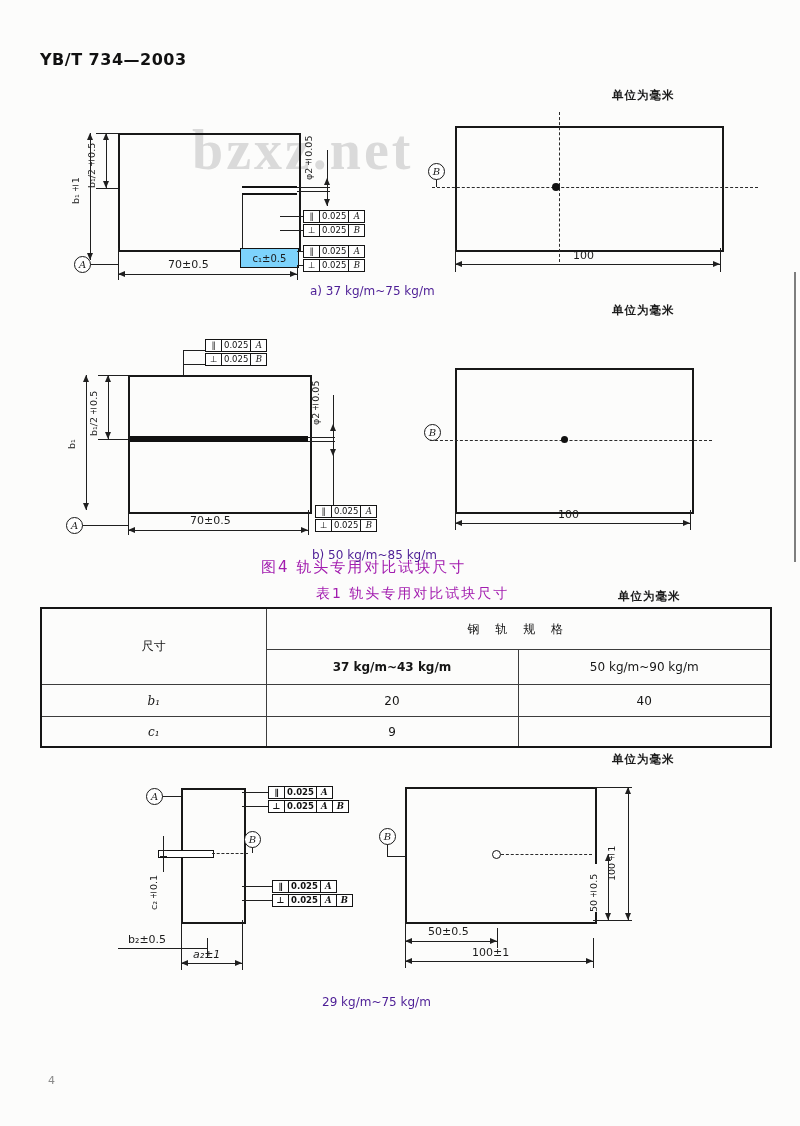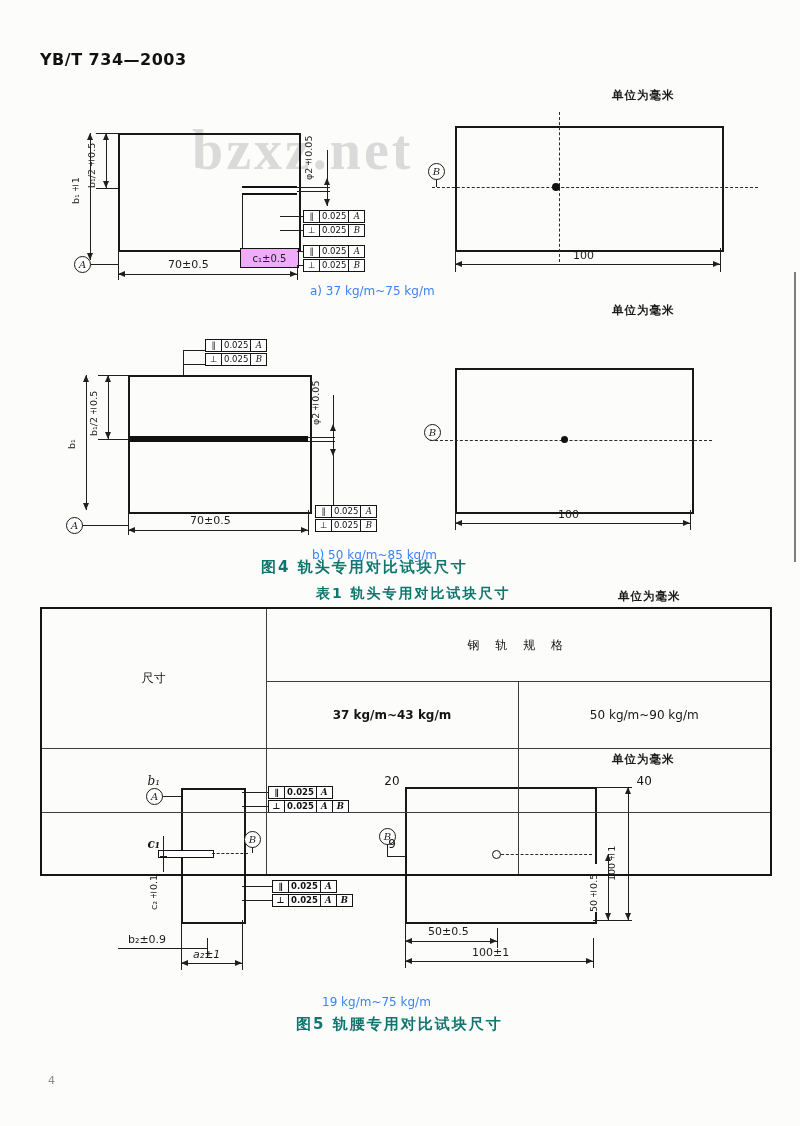--- a/index.html
+++ b/index.html
@@ -2,22 +2,22 @@
 <html><head>
 <meta charset="utf-8">
 <style>
   html,body{margin:0;padding:0;background:#e8e8e8;}
   .page{position:relative;width:800px;height:1126px;background:#fcfcfb;overflow:hidden;
         font-family:"DejaVu Sans","Liberation Sans",sans-serif;color:#1c1c1c;}
   .abs{position:absolute;}
   .hdr{position:absolute;font-size:16px;font-weight:bold;letter-spacing:.5px;color:#111;}
   .units{position:absolute;font-size:11.5px;font-weight:600;color:#1a1a1a;letter-spacing:1px;}
   .lbl{position:absolute;font-size:11px;color:#1c1c1c;white-space:nowrap;}
-  .cap{position:absolute;font-size:12px;color:#3b82f6;white-space:nowrap;}
-  .figtitle{position:absolute;font-size:15px;font-weight:bold;color:#0f766e;letter-spacing:2px;white-space:nowrap;padding-left:16px;}
+  .cap{position:absolute;font-size:12px;color:#4c1d95;white-space:nowrap;}
+  .figtitle{position:absolute;font-size:15px;font-weight:normal;color:#a21caf;letter-spacing:2px;white-space:nowrap;padding-left:16px;}
   .vtext{position:absolute;writing-mode:vertical-rl;transform:rotate(180deg);
          font-size:9.5px;color:#1c1c1c;white-space:nowrap;}
   .lh{position:absolute;height:1px;background:#1f1f1f;}
   .lv{position:absolute;width:1px;background:#1f1f1f;}
   .dsh{position:absolute;height:0;border-top:1px dashed #2b2b2b;}
   .dsv{position:absolute;width:0;border-left:1px dashed #2b2b2b;}
   .rect{position:absolute;border:2px solid #181818;background:transparent;}
   .dh{position:absolute;height:1px;background:#1f1f1f;}
   .dh::before{content:"";position:absolute;left:0;top:-3px;border-top:3px solid transparent;
       border-bottom:3px solid transparent;border-right:7px solid #1f1f1f;}
@@ -32,30 +32,30 @@
         background:#fff;display:flex;align-items:center;justify-content:center;
         font-family:"DejaVu Serif","Liberation Serif",serif;font-style:italic;font-size:10px;z-index:3;}
   .fcf{position:absolute;display:flex;background:#fff;z-index:3;}
   .fcf span{display:inline-block;border:1px solid #141414;border-left:none;font-size:8.5px;
         line-height:11px;padding:0 2px;min-width:11px;text-align:center;color:#111;}
   .fcf span:first-child{border-left:1px solid #141414;}
   .fcf.heavy span{border-width:1.8px;font-weight:bold;}
   .slot-open{position:absolute;border-top:2px solid #131313;border-bottom:2px solid #131313;background:#fff;}
   .slot-fill{position:absolute;background:#111;}
   .slot-box{position:absolute;border:1.2px solid #131313;background:#fff;}
-  .cbox{position:absolute;border:1.3px solid #131313;background:#f0abfc;display:flex;align-items:center;
+  .cbox{position:absolute;border:1.3px solid #131313;background:#7dd3fc;display:flex;align-items:center;
         justify-content:center;font-size:10px;}
   .dot{position:absolute;background:#111;border-radius:50%;}
   .hole{position:absolute;width:7px;height:7px;border:1.5px solid #111;border-radius:50%;background:#fff;}
   .wm{position:absolute;left:192px;top:118px;font-size:56px;font-weight:bold;letter-spacing:3px;
       color:#a9a9a9;opacity:.4;z-index:0;font-family:Liberation Serif, serif;}
   .z1{z-index:1;}
   .t1{position:absolute;left:40px;top:607px;width:730px;border-collapse:collapse;
       table-layout:fixed;border:2px solid #151515;background:transparent;z-index:2;}
-  .t1 td{border:1px solid #3d3d3d;font-size:12px;text-align:center;color:#151515;padding:16px;}
+  .t1 td{border:1px solid #3d3d3d;font-size:12px;text-align:center;color:#151515;padding:0;}
   .t1 td.dashL{border-left:1px dashed #555;}
   .dimvar{font-family:"DejaVu Serif","Liberation Serif",serif;font-style:italic;}
   .pgnum{position:absolute;font-size:11px;color:#8a8a8a;}
   .artifact{position:absolute;background:#3a3a3a;opacity:.65;}
 </style>
 </head>
 <body>
 
 <div class="page">
 
@@ -214,21 +214,21 @@
     <tr>
       <td style="height:34px;font-weight:bold;">37 kg/m~43 kg/m</td>
       <td class="dashL" style="height:34px;">50 kg/m~90 kg/m</td>
     </tr>
     <tr>
       <td class="dimvar" style="height:31px;">b₁</td>
       <td>20</td>
       <td class="dashL">40</td>
     </tr>
     <tr>
-      <td class="dimvar" style="height:29px;font-weight:bold;">c₁</td>
+      <td class="dimvar" style="height:29px;">c₁</td>
       <td>9</td>
       <td class="dashL"></td>
     </tr>
   </tbody>
     </table>
 
   <div class="units" style="left:612px;top:752px;">单位为毫米</div>
 
   <div class="abs z1">
     <div class="circ" style="left:146px;top:788px;">A</div>
@@ -268,21 +268,21 @@
       <span>⊥</span>
         <span>0.025</span>
         <span class="dimvar">A</span>
         <span class="dimvar">B</span>
     </div>
 
     <div class="lv" style="left:181px;top:920px;height:50px;"></div>
     <div class="lv" style="left:242px;top:920px;height:50px;"></div>
     <div class="lv" style="left:207px;top:938px;height:20px;"></div>
     <div class="lh" style="left:118px;top:948px;width:89px;"></div>
-    <div class="lbl" style="left:128px;top:933px;">b₂±0.9</div>
+    <div class="lbl" style="left:128px;top:933px;">b₂±0.5</div>
     <div class="dh" style="left:181px;top:963px;width:61px;"></div>
     <div class="lbl" style="left:193px;top:948px;font-style:italic;">a₂±1</div>
   </div>
 
   <div class="abs z1">
     <div class="rect" style="left:405px;top:787px;width:188px;height:133px;"></div>
     <div class="hole" style="left:492px;top:850px;"></div>
     <div class="dsh" style="left:501px;top:854px;width:91px;"></div>
     <div class="circ" style="left:379px;top:828px;">B</div>
     <div class="lv" style="left:387px;top:844px;height:12px;"></div>
@@ -297,19 +297,18 @@
 
     <div class="lv" style="left:405px;top:920px;height:48px;"></div>
     <div class="lv" style="left:497px;top:928px;height:20px;"></div>
     <div class="lv" style="left:593px;top:938px;height:30px;"></div>
     <div class="dh" style="left:405px;top:941px;width:92px;"></div>
     <div class="lbl" style="left:428px;top:925px;">50±0.5</div>
     <div class="dh" style="left:405px;top:961px;width:188px;"></div>
     <div class="lbl" style="left:472px;top:946px;">100±1</div>
   </div>
 
-  <div class="cap" style="left:322px;top:995px;">19 kg/m~75 kg/m</div>
-  <div class="figtitle" style="left:280px;top:1015px;">图5  轨腰专用对比试块尺寸</div>
+  <div class="cap" style="left:322px;top:995px;">29 kg/m~75 kg/m</div>
 
   <div class="pgnum" style="left:48px;top:1074px;">4</div>
   <div class="artifact" style="left:794px;top:272px;width:2px;height:290px;"></div>
 
 </div>
 
 </body></html>

